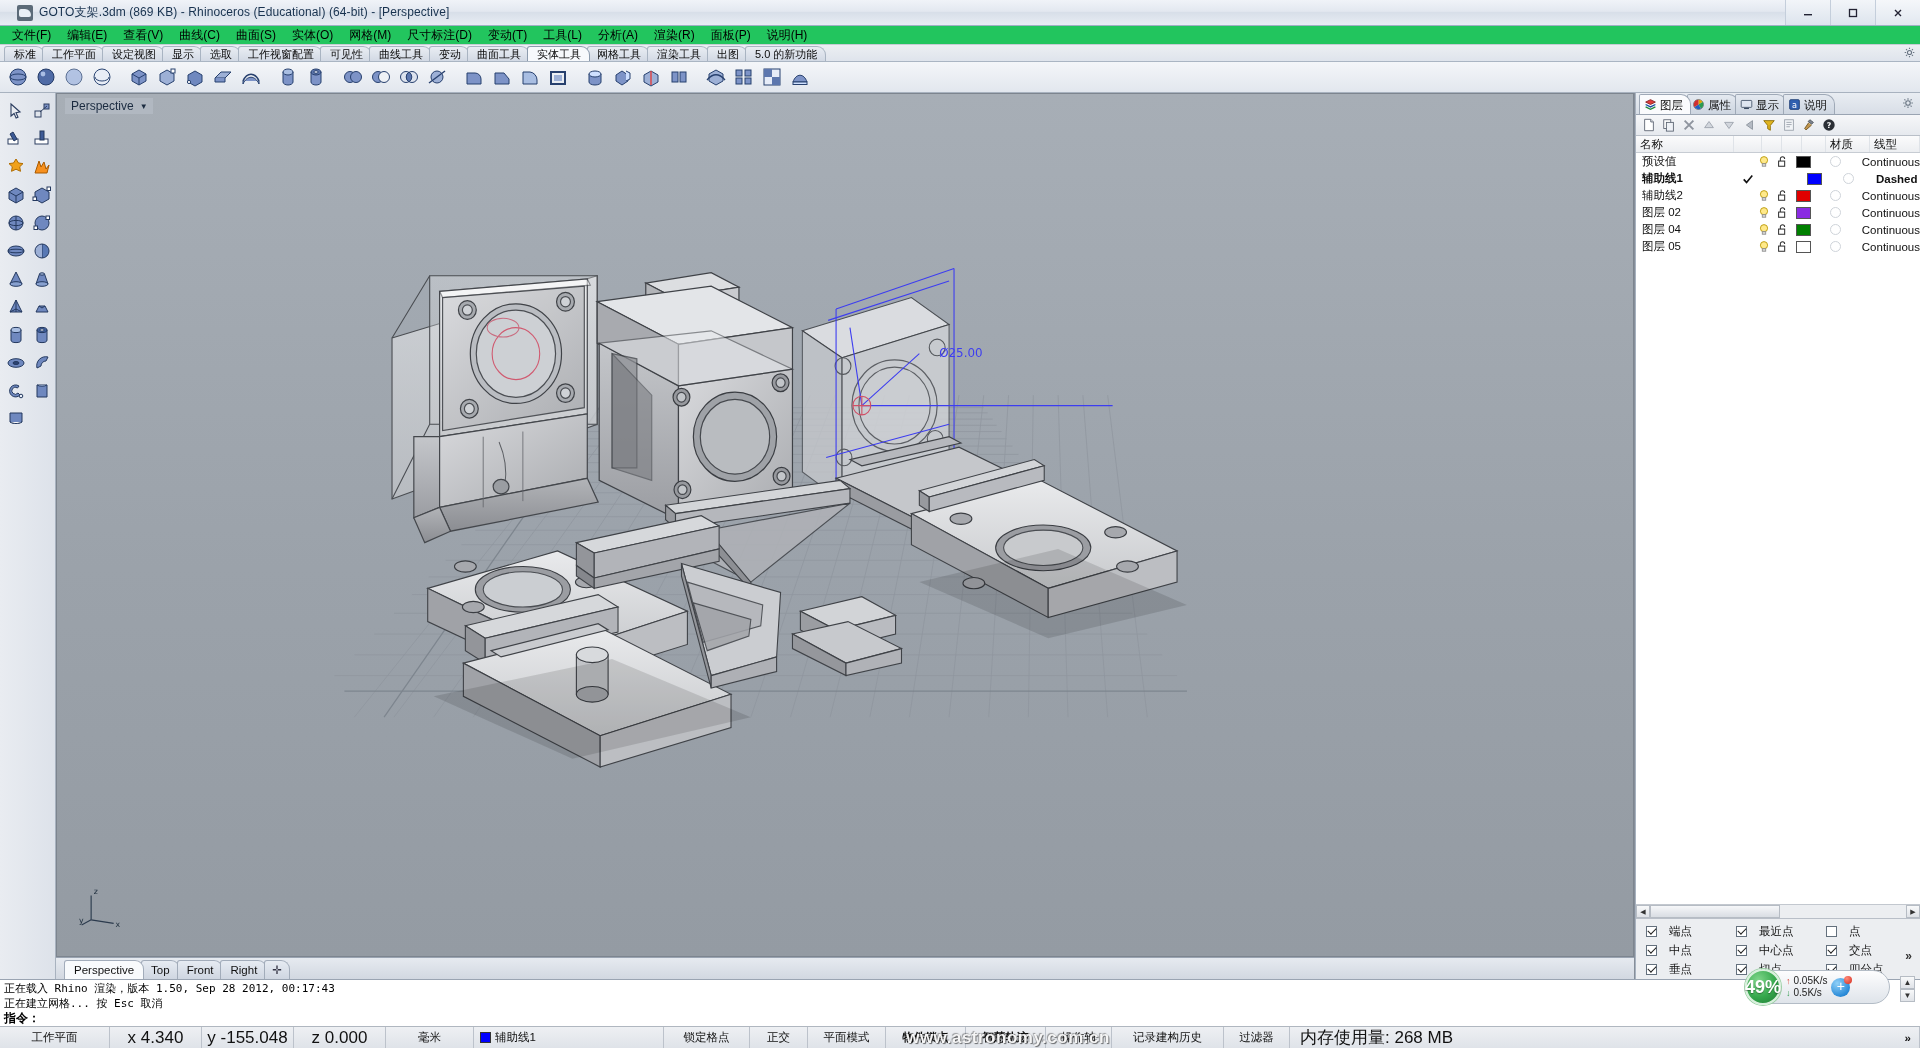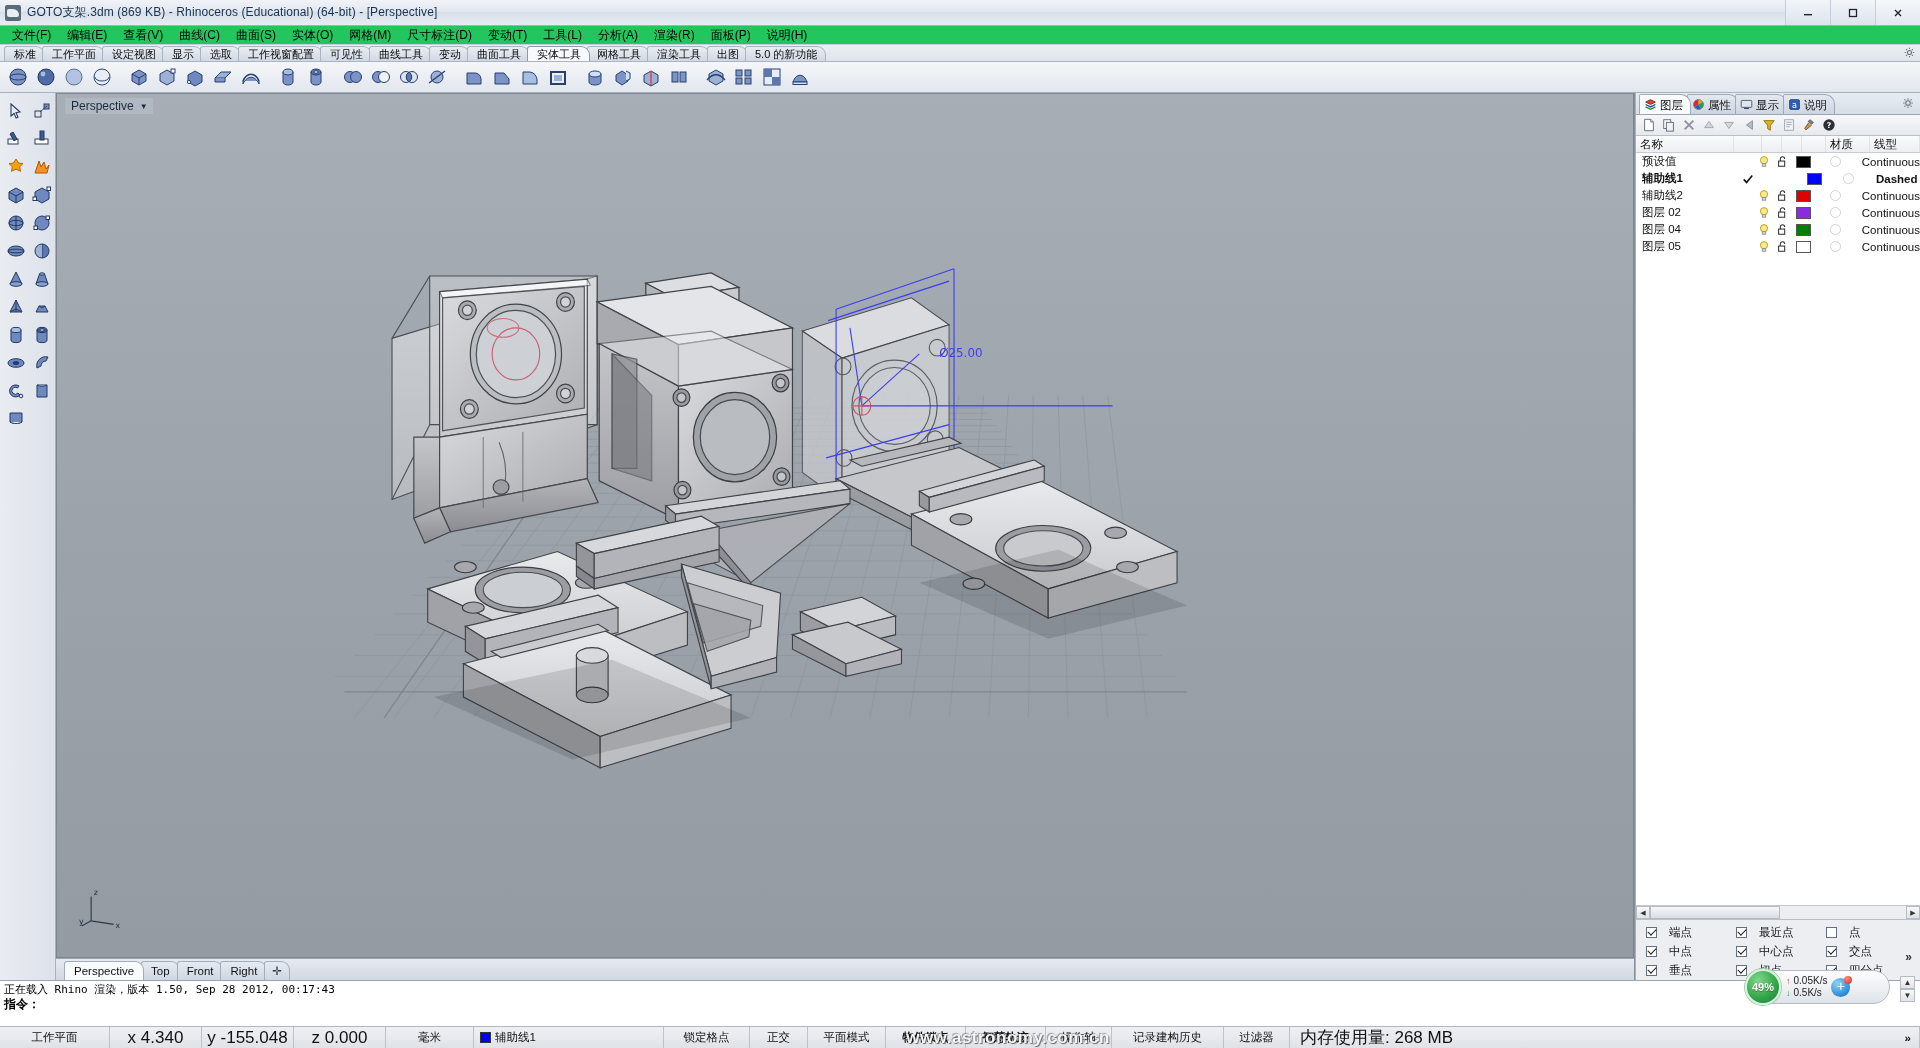--- a/index.html
+++ b/index.html
@@ -10,21 +10,21 @@
     background: #d4d0c8;
   }
   #app { position: relative; width: 1920px; height: 1048px; display: flex; flex-direction: column; }
 
   
   .titlebar {
     height: 26px;
     background: linear-gradient(to bottom,#f0f3f8 0%, #e3e8f0 45%, #d8dfe9 50%, #e8edf4 100%);
     border-bottom: 1px solid #9fb0c4;
     display: flex; align-items: center;
-    padding-left: 5px;
+    padding-left: 17px;
     flex: 0 0 26px;
   }
   .app-icon {
     width: 16px; height: 16px; margin-right: 6px;
     background: #5b6a78; border-radius: 2px;
     position: relative; overflow: hidden;
   }
   .app-icon::after {
     content:""; position:absolute; left:2px; top:4px; width:12px; height:8px;
     background:#e8eef5; border-radius: 2px 6px 2px 2px;
@@ -259,21 +259,21 @@
     background: linear-gradient(to bottom,#fdfdfe,#dfe4ea);
     border: 1px solid #b3bcc6; border-radius: 17px;
     display: flex; align-items: center; z-index: 30;
   }
   .greenball {
     width: 36px; height: 36px; border-radius: 50%;
     background: radial-gradient(circle at 35% 28%, #7fd68a 0%, #36a84d 55%, #1d7b33 100%);
     border: 2px solid #d8f0dc;
     margin-left: -6px;
     display:flex;align-items:center;justify-content:center;
-    color:#fff; font-size:11px; font-weight:bold;
+    color:#fff; font-size:18px; font-weight:bold;
     text-shadow: 0 1px 1px rgba(0,0,0,.35);
     box-shadow: 0 0 0 1px #9ccfa5;
   }
   .netrates { margin-left:5px; font-size:10px; color:#222; line-height:12px; }
   .netrates .r { display:flex; align-items:center; gap:3px; white-space:nowrap;}
   .arrow-up { color:#d94a3d; font-size:9px; }
   .arrow-dn { color:#2e9b4a; font-size:9px; }
   .blueplus {
     width: 19px;height:19px;border-radius:50%;margin-left:4px;
     background: radial-gradient(circle at 33% 28%, #8fd0f8, #2a8bd8 70%, #1a6cb0);
@@ -1262,20 +1262,21 @@
           <span class="cbx on"></span>
           <span>四分点</span>
         </div>
         <div class="chev">»</div>
       </div>
     </div>
   </div>
 
   <div class="cmdarea">
     <div class="cmdline">正在载入 Rhino 渲染，版本 1.50, Sep 28 2012, 00:17:43</div>
+    <div class="cmdline">正在建立网格... 按 Esc 取消</div>
     <div class="cmdline cmdprompt">指令：</div>
   </div>
 
   <div class="statusbar">
     <div class="sb" style="width:110px">工作平面</div>
     <div class="sb mono" style="width:92px">x 4.340</div>
     <div class="sb mono" style="width:92px">y -155.048</div>
     <div class="sb mono" style="width:92px">z 0.000</div>
     <div class="sb" style="width:88px">毫米</div>
     <div class="sb" style="width:190px;justify-content:flex-start">

